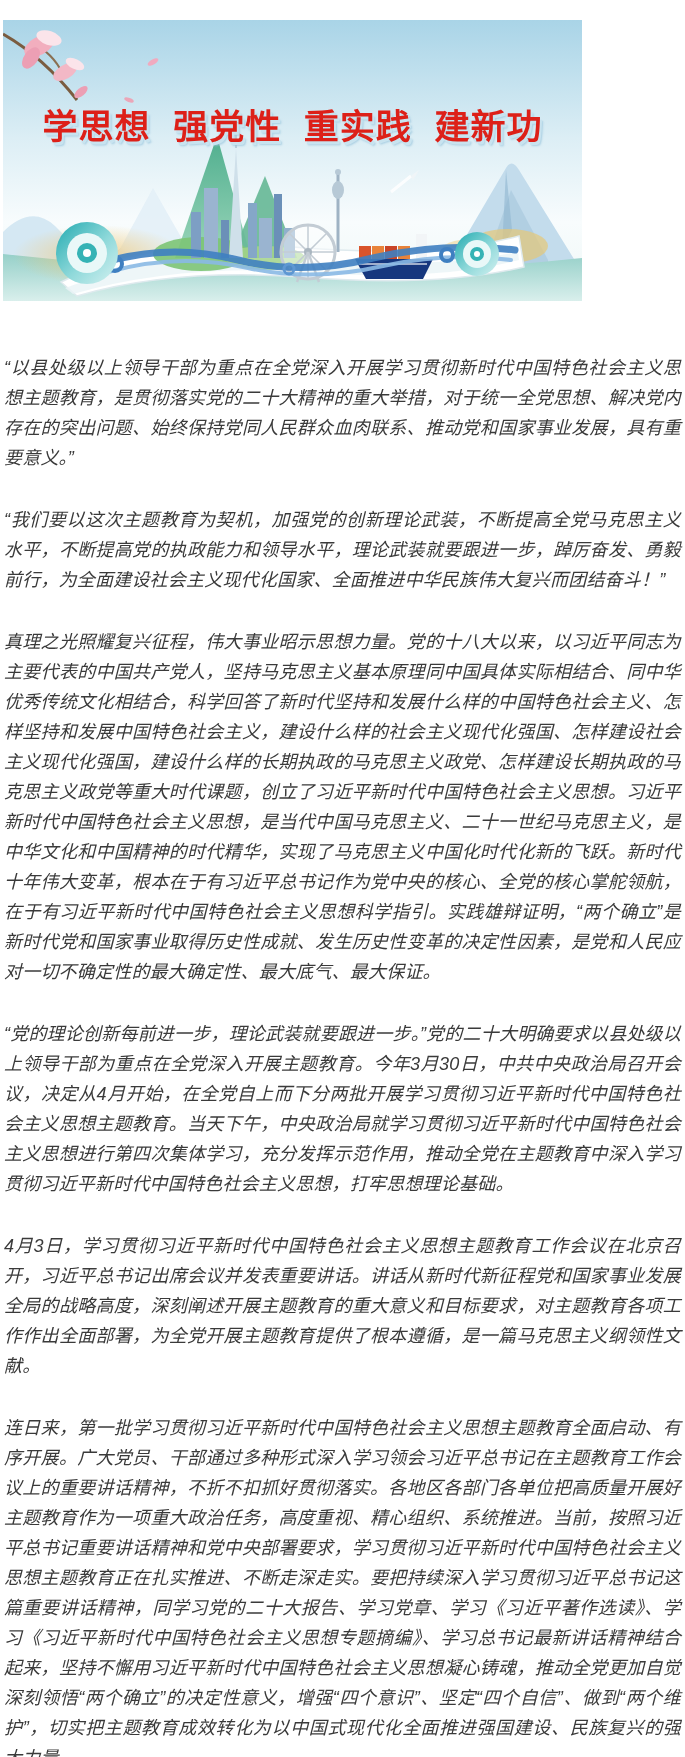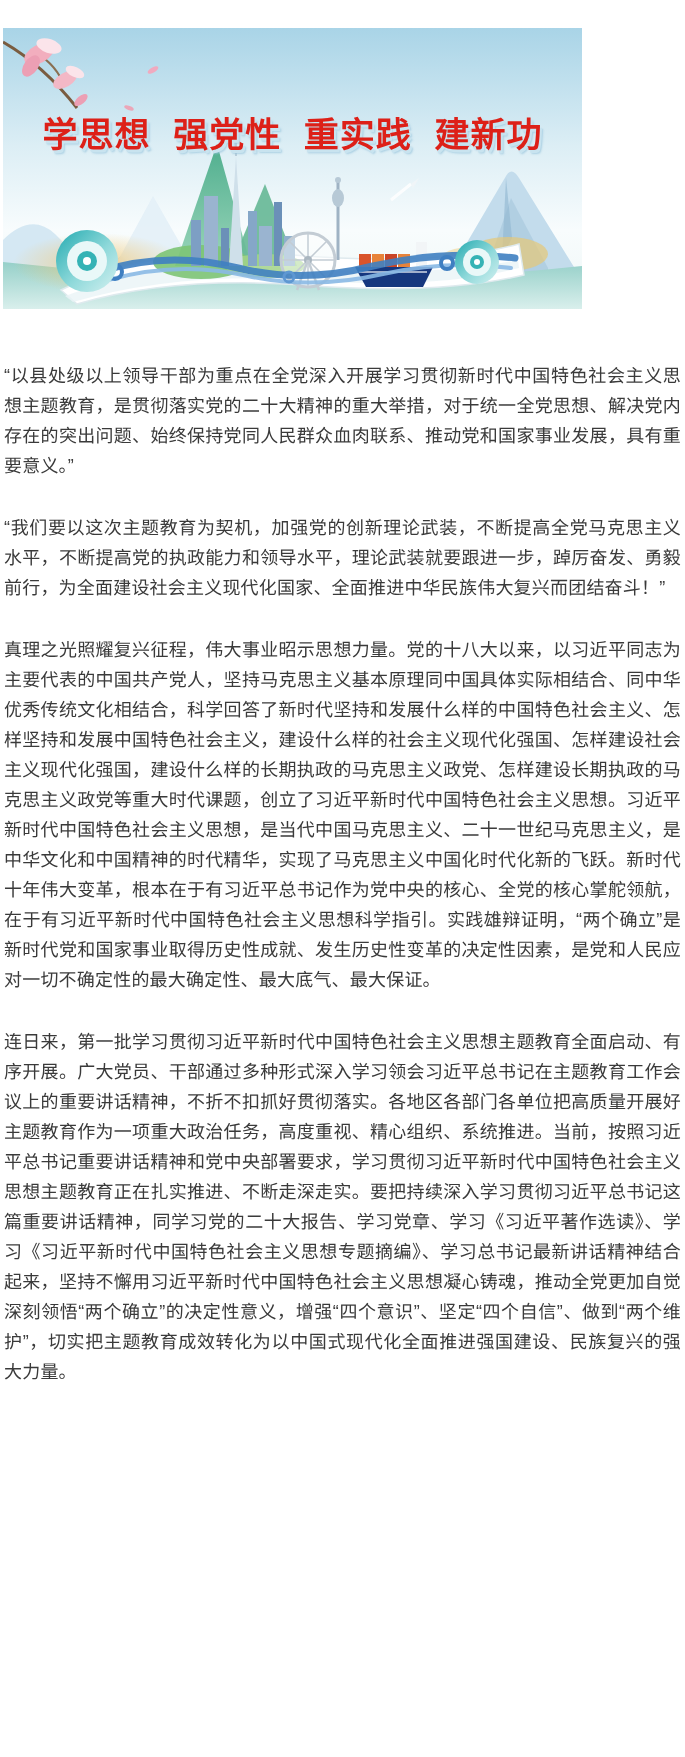--- a/index.html
+++ b/index.html
@@ -24,28 +24,29 @@
     color:#dd2018;
     text-shadow:2px 3px 0 #c8e3ef, 3px 4px 2px rgba(150,195,220,.7);
   }
   
   .article{padding:0 4px 0 4px;}
   .article p{
     margin:16px 0 32px 0;
     font-size:18px;line-height:30px;letter-spacing:.2px;
     color:#3a3a3a;text-align:justify;
     text-justify:inter-ideograph;
+    font-style:italic;
   }
 </style>
 </head>
 <body>
 
 <div class="page">
 
-  <figure class="banner" style="margin-top:28px;">
+  <figure class="banner" style="margin-top:20px;">
     <svg width="579" height="281" viewBox="0 0 579 281" aria-hidden="true">
       <defs>
         <linearGradient id="sky" x1="0" y1="0" x2="0" y2="1">
           <stop offset="0" stop-color="#a9d4e7"></stop>
           <stop offset="0.42" stop-color="#dceef5"></stop>
           <stop offset="0.72" stop-color="#f8fcfd"></stop>
           <stop offset="1" stop-color="#eef7f6"></stop>
         </linearGradient>
         <linearGradient id="foam" x1="0" y1="0" x2="0" y2="1">
           <stop offset="0" stop-color="#96d0c9"></stop>
@@ -183,16 +184,18 @@
       </g>
     </svg>
 
     <div class="banner-title">学思想 强党性 重实践 建新功</div>
   </figure>
 
   <section class="article">
     <p>“以县处级以上领导干部为重点在全党深入开展学习贯彻新时代中国特色社会主义思想主题教育，是贯彻落实党的二十大精神的重大举措，对于统一全党思想、解决党内存在的突出问题、始终保持党同人民群众血肉联系、推动党和国家事业发展，具有重要意义。”</p>
     <p>“我们要以这次主题教育为契机，加强党的创新理论武装，不断提高全党马克思主义水平，不断提高党的执政能力和领导水平，理论武装就要跟进一步，踔厉奋发、勇毅前行，为全面建设社会主义现代化国家、全面推进中华民族伟大复兴而团结奋斗！”</p>
     <p>真理之光照耀复兴征程，伟大事业昭示思想力量。党的十八大以来，以习近平同志为主要代表的中国共产党人，坚持马克思主义基本原理同中国具体实际相结合、同中华优秀传统文化相结合，科学回答了新时代坚持和发展什么样的中国特色社会主义、怎样坚持和发展中国特色社会主义，建设什么样的社会主义现代化强国、怎样建设社会主义现代化强国，建设什么样的长期执政的马克思主义政党、怎样建设长期执政的马克思主义政党等重大时代课题，创立了习近平新时代中国特色社会主义思想。习近平新时代中国特色社会主义思想，是当代中国马克思主义、二十一世纪马克思主义，是中华文化和中国精神的时代精华，实现了马克思主义中国化时代化新的飞跃。新时代十年伟大变革，根本在于有习近平总书记作为党中央的核心、全党的核心掌舵领航，在于有习近平新时代中国特色社会主义思想科学指引。实践雄辩证明，“两个确立”是新时代党和国家事业取得历史性成就、发生历史性变革的决定性因素，是党和人民应对一切不确定性的最大确定性、最大底气、最大保证。</p>
+    <p>“党的理论创新每前进一步，理论武装就要跟进一步。”党的二十大明确要求以县处级以上领导干部为重点在全党深入开展主题教育。今年3月30日，中共中央政治局召开会议，决定从4月开始，在全党自上而下分两批开展学习贯彻习近平新时代中国特色社会主义思想主题教育。当天下午，中央政治局就学习贯彻习近平新时代中国特色社会主义思想进行第四次集体学习，充分发挥示范作用，推动全党在主题教育中深入学习贯彻习近平新时代中国特色社会主义思想，打牢思想理论基础。</p>
+    <p>4月3日，学习贯彻习近平新时代中国特色社会主义思想主题教育工作会议在北京召开，习近平总书记出席会议并发表重要讲话。讲话从新时代新征程党和国家事业发展全局的战略高度，深刻阐述开展主题教育的重大意义和目标要求，对主题教育各项工作作出全面部署，为全党开展主题教育提供了根本遵循，是一篇马克思主义纲领性文献。</p>
     <p>连日来，第一批学习贯彻习近平新时代中国特色社会主义思想主题教育全面启动、有序开展。广大党员、干部通过多种形式深入学习领会习近平总书记在主题教育工作会议上的重要讲话精神，不折不扣抓好贯彻落实。各地区各部门各单位把高质量开展好主题教育作为一项重大政治任务，高度重视、精心组织、系统推进。当前，按照习近平总书记重要讲话精神和党中央部署要求，学习贯彻习近平新时代中国特色社会主义思想主题教育正在扎实推进、不断走深走实。要把持续深入学习贯彻习近平总书记这篇重要讲话精神，同学习党的二十大报告、学习党章、学习《习近平著作选读》、学习《习近平新时代中国特色社会主义思想专题摘编》、学习总书记最新讲话精神结合起来，坚持不懈用习近平新时代中国特色社会主义思想凝心铸魂，推动全党更加自觉深刻领悟“两个确立”的决定性意义，增强“四个意识”、坚定“四个自信”、做到“两个维护”，切实把主题教育成效转化为以中国式现代化全面推进强国建设、民族复兴的强大力量。</p>
   </section>
 
 </div>
 
 </body></html>

